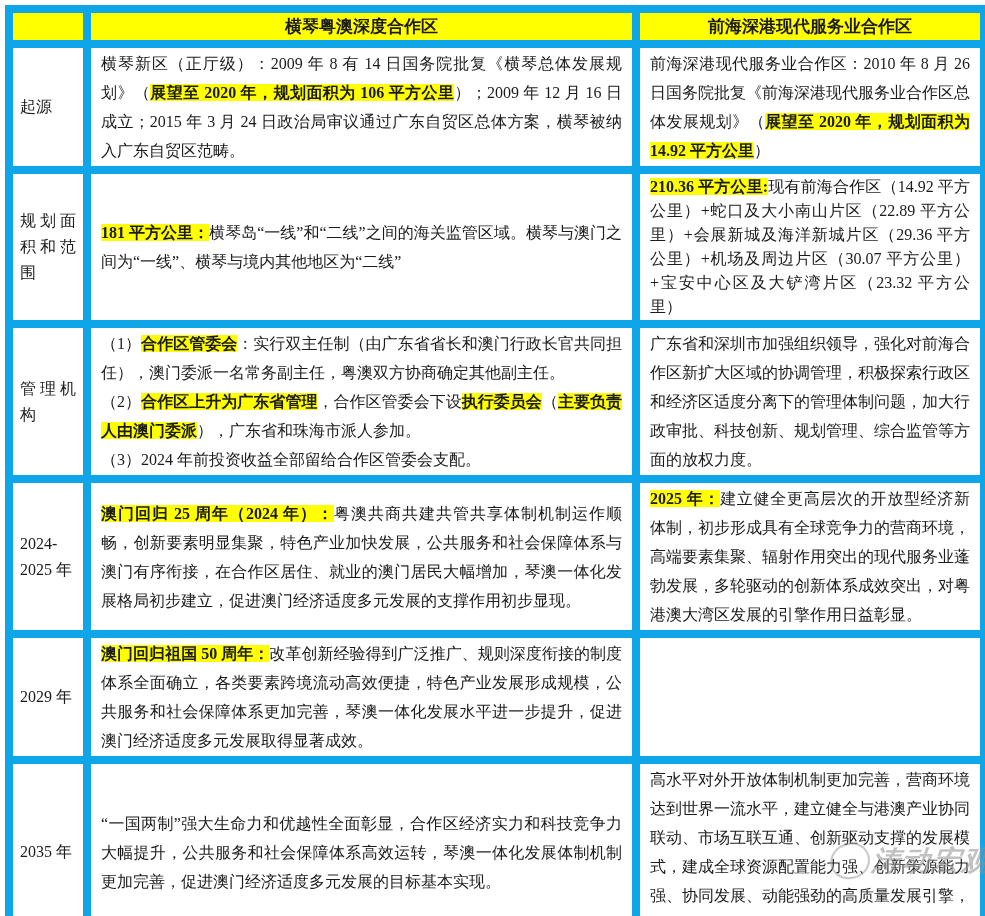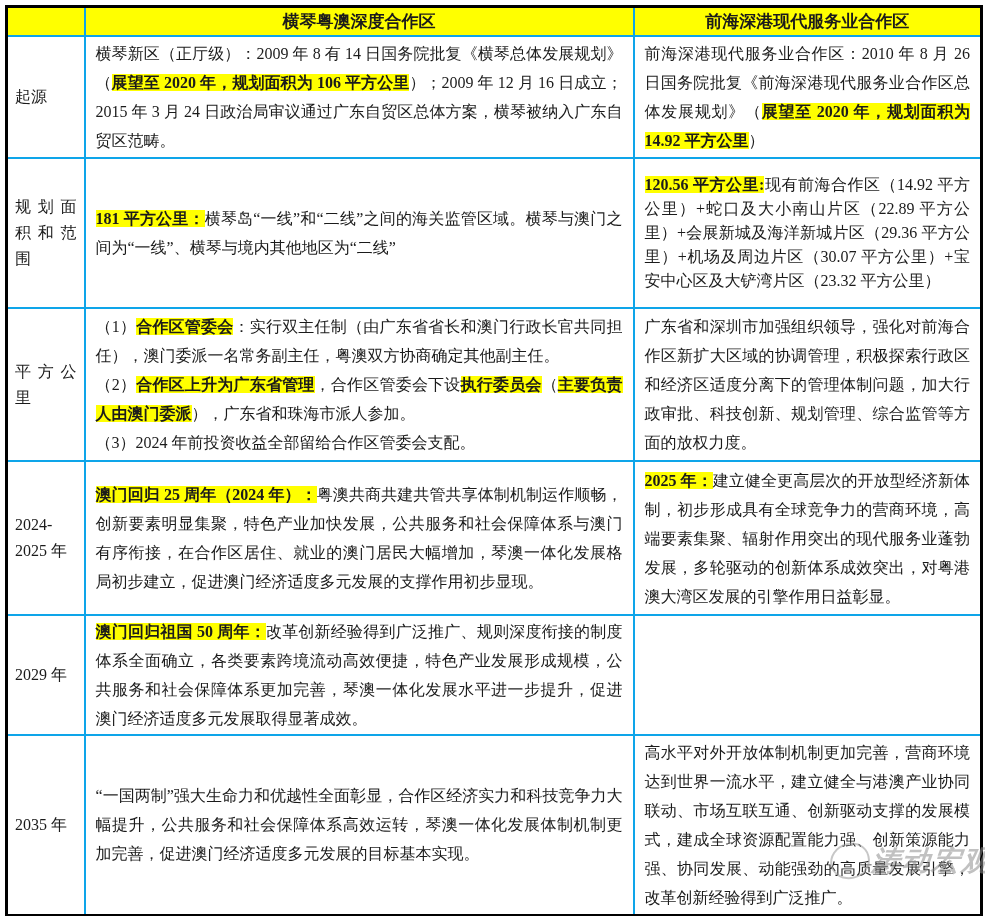--- a/index.html
+++ b/index.html
@@ -15,21 +15,21 @@
     position:absolute;left:5px;top:5px;
     width:975px;
     border-collapse:collapse;
     table-layout:fixed;
     border:3px solid #000;
   }
   col.c-label{width:78px;}
   col.c-hq{width:549px;}
   col.c-qh{width:348px;}
   th,td{
-    border:2px solid #0ea5e9;
+    border:8px solid #0ea5e9;
     vertical-align:middle;
     overflow:hidden;
   }
   tr.hr{height:28px;}
   tr.r1{height:122px;}
   tr.r2{height:150px;}
   tr.r3{height:153px;}
   tr.r4{height:154px;}
   tr.r5{height:116px;}
   tr.r6{height:180px;}
@@ -109,26 +109,26 @@
             <div class="para"><span>前海深港现代服务业合作区：2010 年 8 月 26 日国务院批复《前海深港现代服务业合作区总体发展规划》（</span><span class="hl">展望至 2020 年，规划面积为 14.92 平方公里</span><span>）</span></div>
           </td>
       </tr>
 
       <tr class="r2">
         <td class="label">规划面积和范围</td>
         <td class="cell">
             <div class="para"><span class="hl">181 平方公里：</span><span>横琴岛“一线”和“二线”之间的海关监管区域。横琴与澳门之间为“一线”、横琴与境内其他地区为“二线”</span></div>
           </td>
         <td class="cell tight">
-            <div class="para"><span class="hl">120.56 平方公里:</span><span>现有前海合作区（14.92 平方公里）+蛇口及大小南山片区（22.89 平方公里）+会展新城及海洋新城片区（29.36 平方公里）+机场及周边片区（30.07 平方公里）+宝安中心区及大铲湾片区（23.32 平方公里）</span></div>
+            <div class="para"><span class="hl">210.36 平方公里:</span><span>现有前海合作区（14.92 平方公里）+蛇口及大小南山片区（22.89 平方公里）+会展新城及海洋新城片区（29.36 平方公里）+机场及周边片区（30.07 平方公里）+宝安中心区及大铲湾片区（23.32 平方公里）</span></div>
           </td>
       </tr>
 
       <tr class="r3">
-        <td class="label">平方公里</td>
+        <td class="label">管理机构</td>
         <td class="cell">
             <div class="para"><span>（1）</span><span class="hl">合作区管委会</span><span>：实行双主任制（由广东省省长和澳门行政长官共同担任），澳门委派一名常务副主任，粤澳双方协商确定其他副主任。</span></div>
             <div class="para"><span>（2）</span><span class="hl">合作区上升为广东省管理</span><span>，合作区管委会下设</span><span class="hl">执行委员会</span><span>（</span><span class="hl">主要负责人由澳门委派</span><span>），广东省和珠海市派人参加。</span></div>
             <div class="para"><span>（3）2024 年前投资收益全部留给合作区管委会支配。</span></div>
           </td>
         <td class="cell">
             <div class="para"><span>广东省和深圳市加强组织领导，强化对前海合作区新扩大区域的协调管理，积极探索行政区和经济区适度分离下的管理体制问题，加大行政审批、科技创新、规划管理、综合监管等方面的放权力度。</span></div>
           </td>
       </tr>
 

